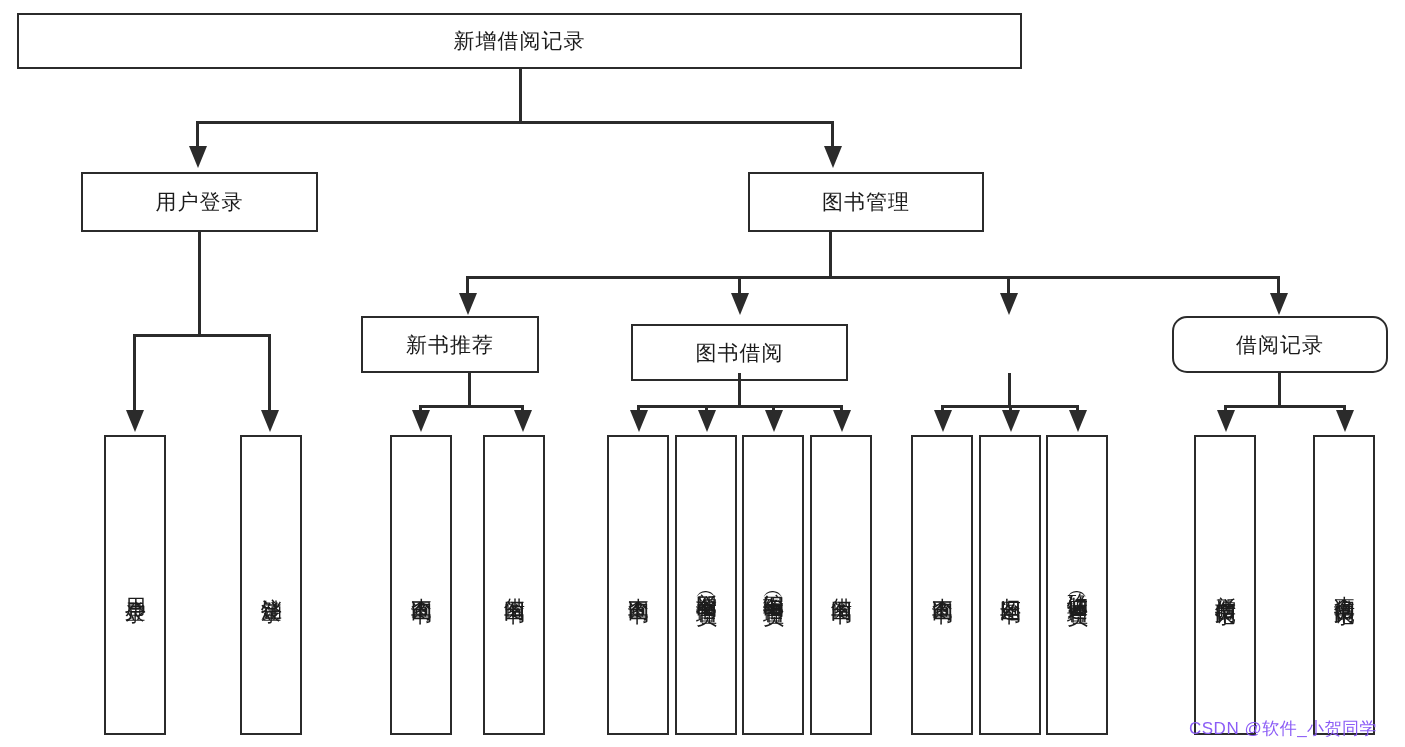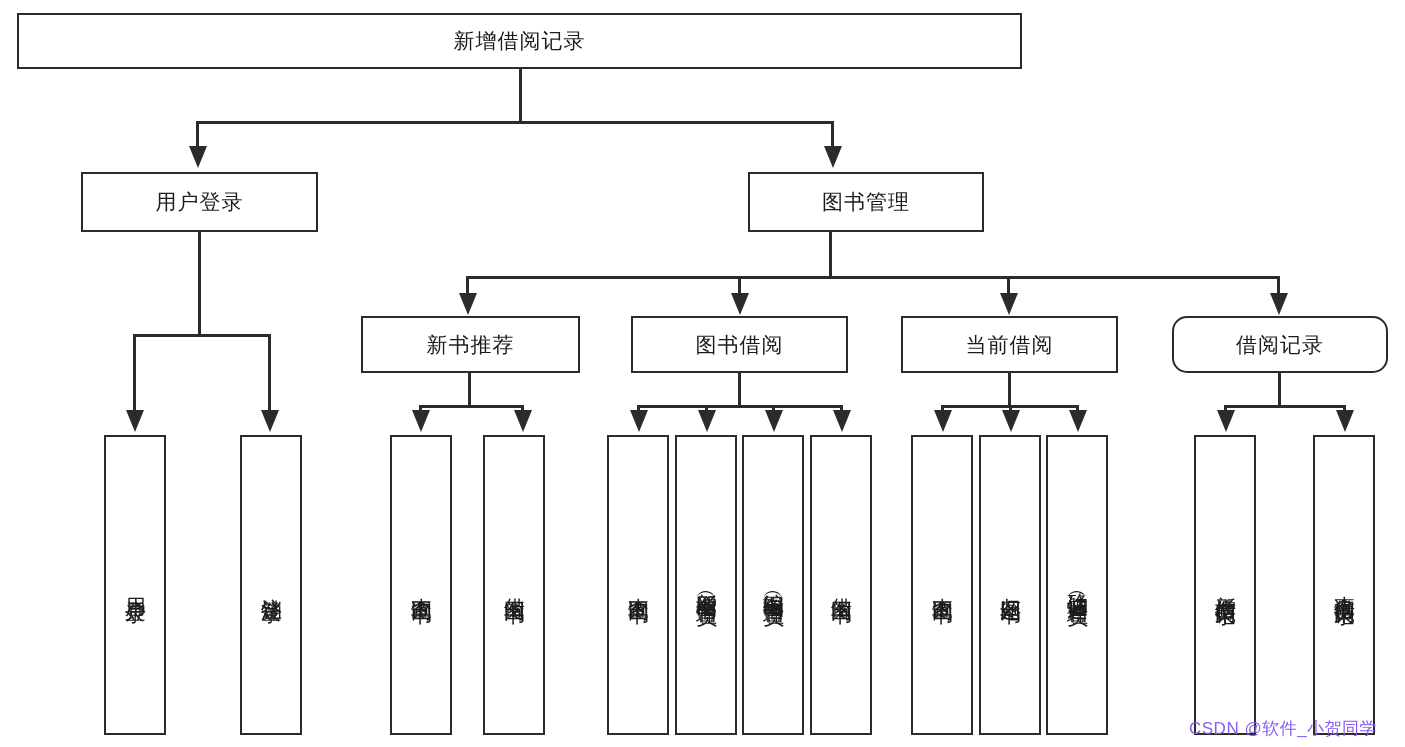--- a/index.html
+++ b/index.html
@@ -101,28 +101,25 @@
   <div class="edge edge-h" style="left:466px; top:276px; width:814px; height:3px;"></div>
   <div class="edge edge-v" style="left:466px; top:276px; width:3px; height:20px;"></div>
   <div class="arrow" style="left:459px; top:293px;"></div>
   <div class="edge edge-v" style="left:738px; top:276px; width:3px; height:20px;"></div>
   <div class="arrow" style="left:731px; top:293px;"></div>
   <div class="edge edge-v" style="left:1007px; top:276px; width:3px; height:20px;"></div>
   <div class="arrow" style="left:1000px; top:293px;"></div>
   <div class="edge edge-v" style="left:1277px; top:276px; width:3px; height:20px;"></div>
   <div class="arrow" style="left:1270px; top:293px;"></div>
 
-  <div class="node node-h" style="left:361px; top:316px; width:219px; height:57px;">
+  <div class="node node-h" style="left:361px; top:316px; width:178px; height:57px;">
     <span>新书推荐</span>
   </div>
-  <div class="node node-h" style="left:631px; top:316px; width:217px; height:57px;">
+  <div class="node node-h" style="left:631px; top:324px; width:217px; height:57px;">
     <span>图书借阅</span>
-  </div>
-  <div class="node node-h" style="left:901px; top:316px; width:217px; height:57px;">
-    <span>当前借阅</span>
   </div>
   <div class="node node-h" style="left:1172px; top:316px; width:216px; height:57px;border-radius:15px;">
     <span>借阅记录</span>
   </div>
 
   <div class="edge edge-v" style="left:468px; top:373px; width:3px; height:34px;"></div>
   <div class="edge edge-h" style="left:419px; top:405px; width:105px; height:3px;"></div>
   <div class="edge edge-v" style="left:419px; top:405px; width:3px; height:12px;"></div>
   <div class="arrow" style="left:412px; top:410px;"></div>
   <div class="edge edge-v" style="left:521px; top:405px; width:3px; height:12px;"></div>

